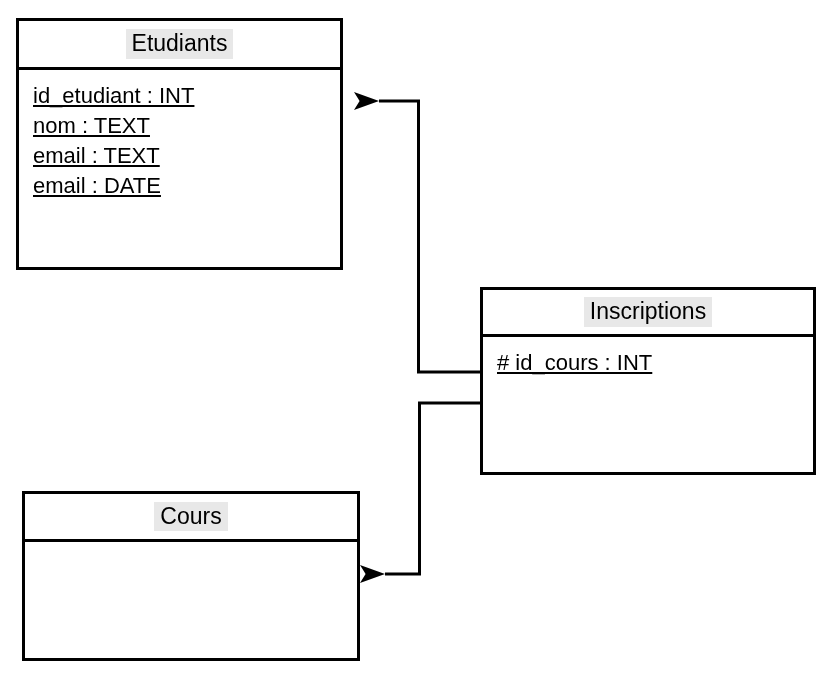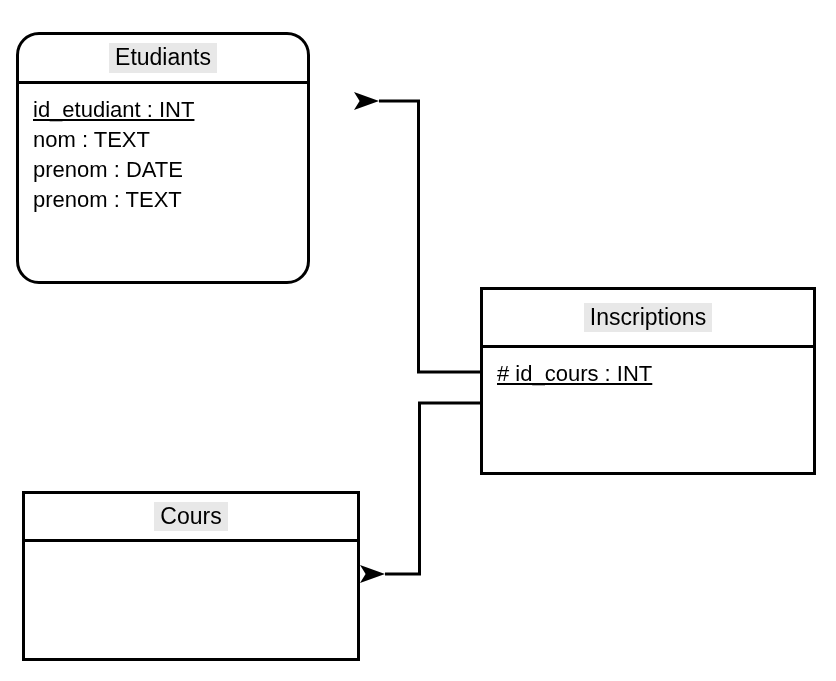--- a/index.html
+++ b/index.html
@@ -49,32 +49,33 @@
     position: relative;
     padding: 11px 0 0 14px;
   }
   .attr {
     font-size: 22px;
     line-height: 30px;
     color: #000000;
     white-space: nowrap;
     display: block;
     width: max-content;
+    text-decoration: underline;
   }
   .attr.key {
     text-decoration: underline;
     text-underline-offset: 2px;
     text-decoration-thickness: 2px;
   }
 
   
-  #entity-etudiants   { left: 16px;  top: 32px;  width: 294px; height: 252px; border-radius: 23px; }
+  #entity-etudiants   { left: 16px;  top: 18px;  width: 327px; height: 252px; }
   #entity-etudiants   .entity-header { height: 49px; }
   #entity-inscriptions{ left: 480px; top: 287px; width: 336px; height: 188px; }
-  #entity-inscriptions .entity-header { height: 58px; }
+  #entity-inscriptions .entity-header { height: 47px; }
   #entity-cours       { left: 22px;  top: 491px; width: 338px; height: 170px; }
   #entity-cours       .entity-header { height: 48px; }
 
   
   #connectors {
     position: absolute;
     left: 0;
     top: 0;
     width: 836px;
     height: 681px;
@@ -104,22 +105,22 @@
     </g>
   </svg>
 
   <div class="entity" id="entity-etudiants">
     <div class="entity-header">
       <span class="entity-title">Etudiants</span>
     </div>
     <div class="entity-body">
       <span class="attr key">id_etudiant : INT</span>
       <span class="attr">nom : TEXT</span>
-      <span class="attr">prenom : DATE</span>
-      <span class="attr">prenom : TEXT</span>
+      <span class="attr">email : TEXT</span>
+      <span class="attr">email : DATE</span>
     </div>
   </div>
 
   <div class="entity" id="entity-inscriptions">
     <div class="entity-header">
       <span class="entity-title">Inscriptions</span>
     </div>
     <div class="entity-body">
       <span class="attr key"># id_cours : INT</span>
     </div>

